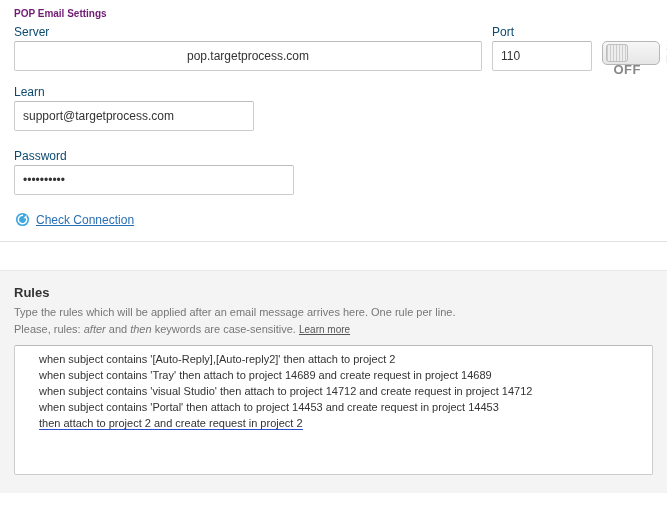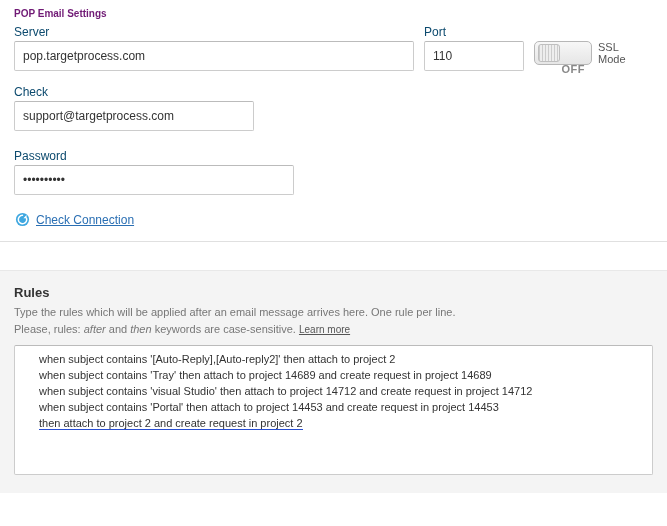--- a/index.html
+++ b/index.html
@@ -38,21 +38,21 @@
     border: 1px solid #ccc;
     border-top-color: #bbb;
     border-radius: 2px;
     padding: 7px 8px;
     font-size: 12px;
     font-family: Arial, Helvetica, sans-serif;
     color: #333;
     outline: none;
     background: #fff;
   }
-  .server-input { width: 400px; }
+  .server-input { width: 468px; text-align: center; }
   .port-input { width: 100px; }
   .login-input { width: 240px; }
   .password-input { width: 280px; }
   .ssl-col { display: flex; flex-direction: column; }
   .ssl-row { display: flex; align-items: center; gap: 6px; }
   .toggle {
     width: 58px; height: 24px;
     border: 1px solid #b7b7b7;
     border-radius: 5px;
     background: linear-gradient(#f7f7f7,#e6e6e6);
@@ -61,22 +61,22 @@
     cursor: pointer;
   }
   .toggle-knob {
     width: 22px; height: 18px;
     margin-left: 3px;
     border: 1px solid #bfbfbf;
     border-radius: 3px;
     background: repeating-linear-gradient(90deg,#ccc 0 1px,#eee 1px 3px);
   }
   .toggle-off {
-    position: absolute; right: 6px;
-    font-size: 11px; color: #888; font-weight: bold;
+    position: absolute; right: 18px;
+    font-size: 13px; color: #888; font-weight: bold;
     letter-spacing: 0.5px;
     margin-top: 32px;
   }
   .ssl-label { font-size: 11px; color: #555; line-height: 1.1; }
   .check-row {
     display: flex; align-items: flex-end; gap: 6px;
     margin-top: 16px;
   }
   .refresh-icon {
     width: 16px; height: 16px;
@@ -153,21 +153,21 @@
         <div class="toggle">
           <div class="toggle-knob"></div>
           <span class="toggle-off">OFF</span>
         </div>
         <div class="ssl-label">SSL<br>Mode</div>
       </div>
     </div>
   </div>
 
   <div class="field-group" style="margin-top:10px">
-    <div class="label">Check</div>
+    <div class="label">Learn</div>
     <input type="text" class="login-input" value="support@targetprocess.com" style="">
   </div>
 
   <div class="field-group" style="margin-top:14px">
     <div class="label">Password</div>
     <input type="password" class="password-input" value="••••••••••" style="">
   </div>
 
   <div class="check-row">
     <span class="refresh-icon">

